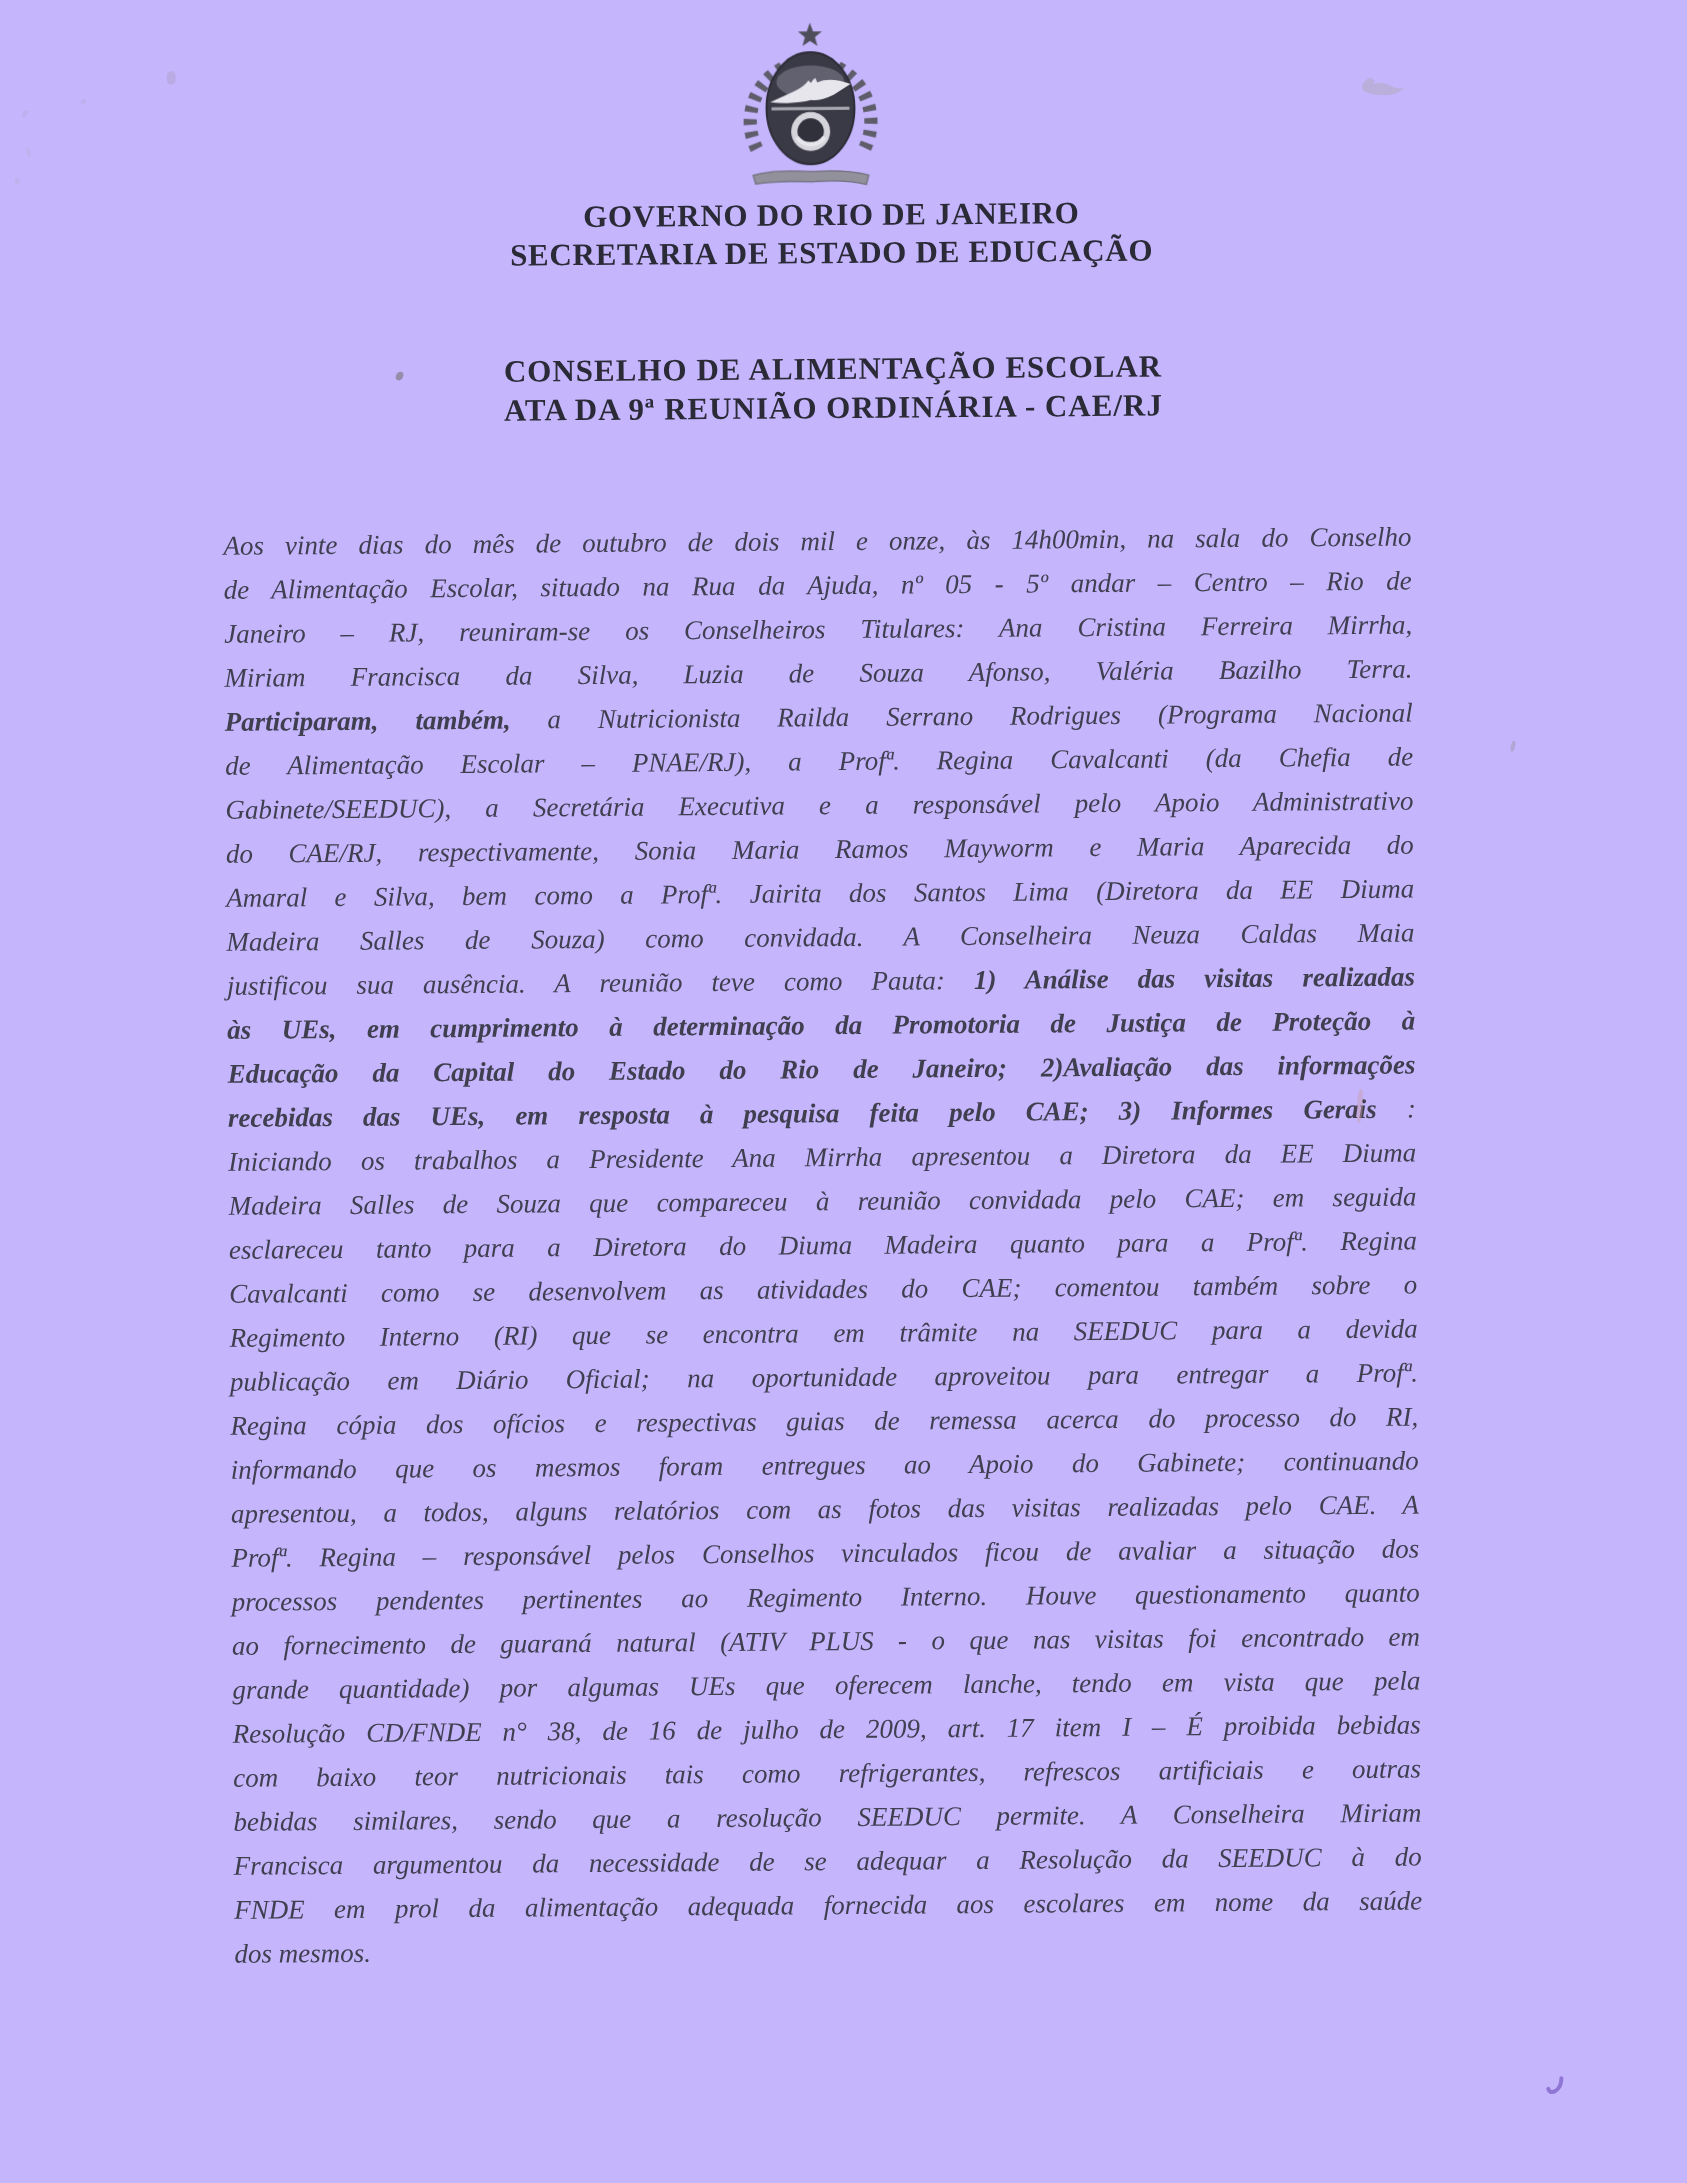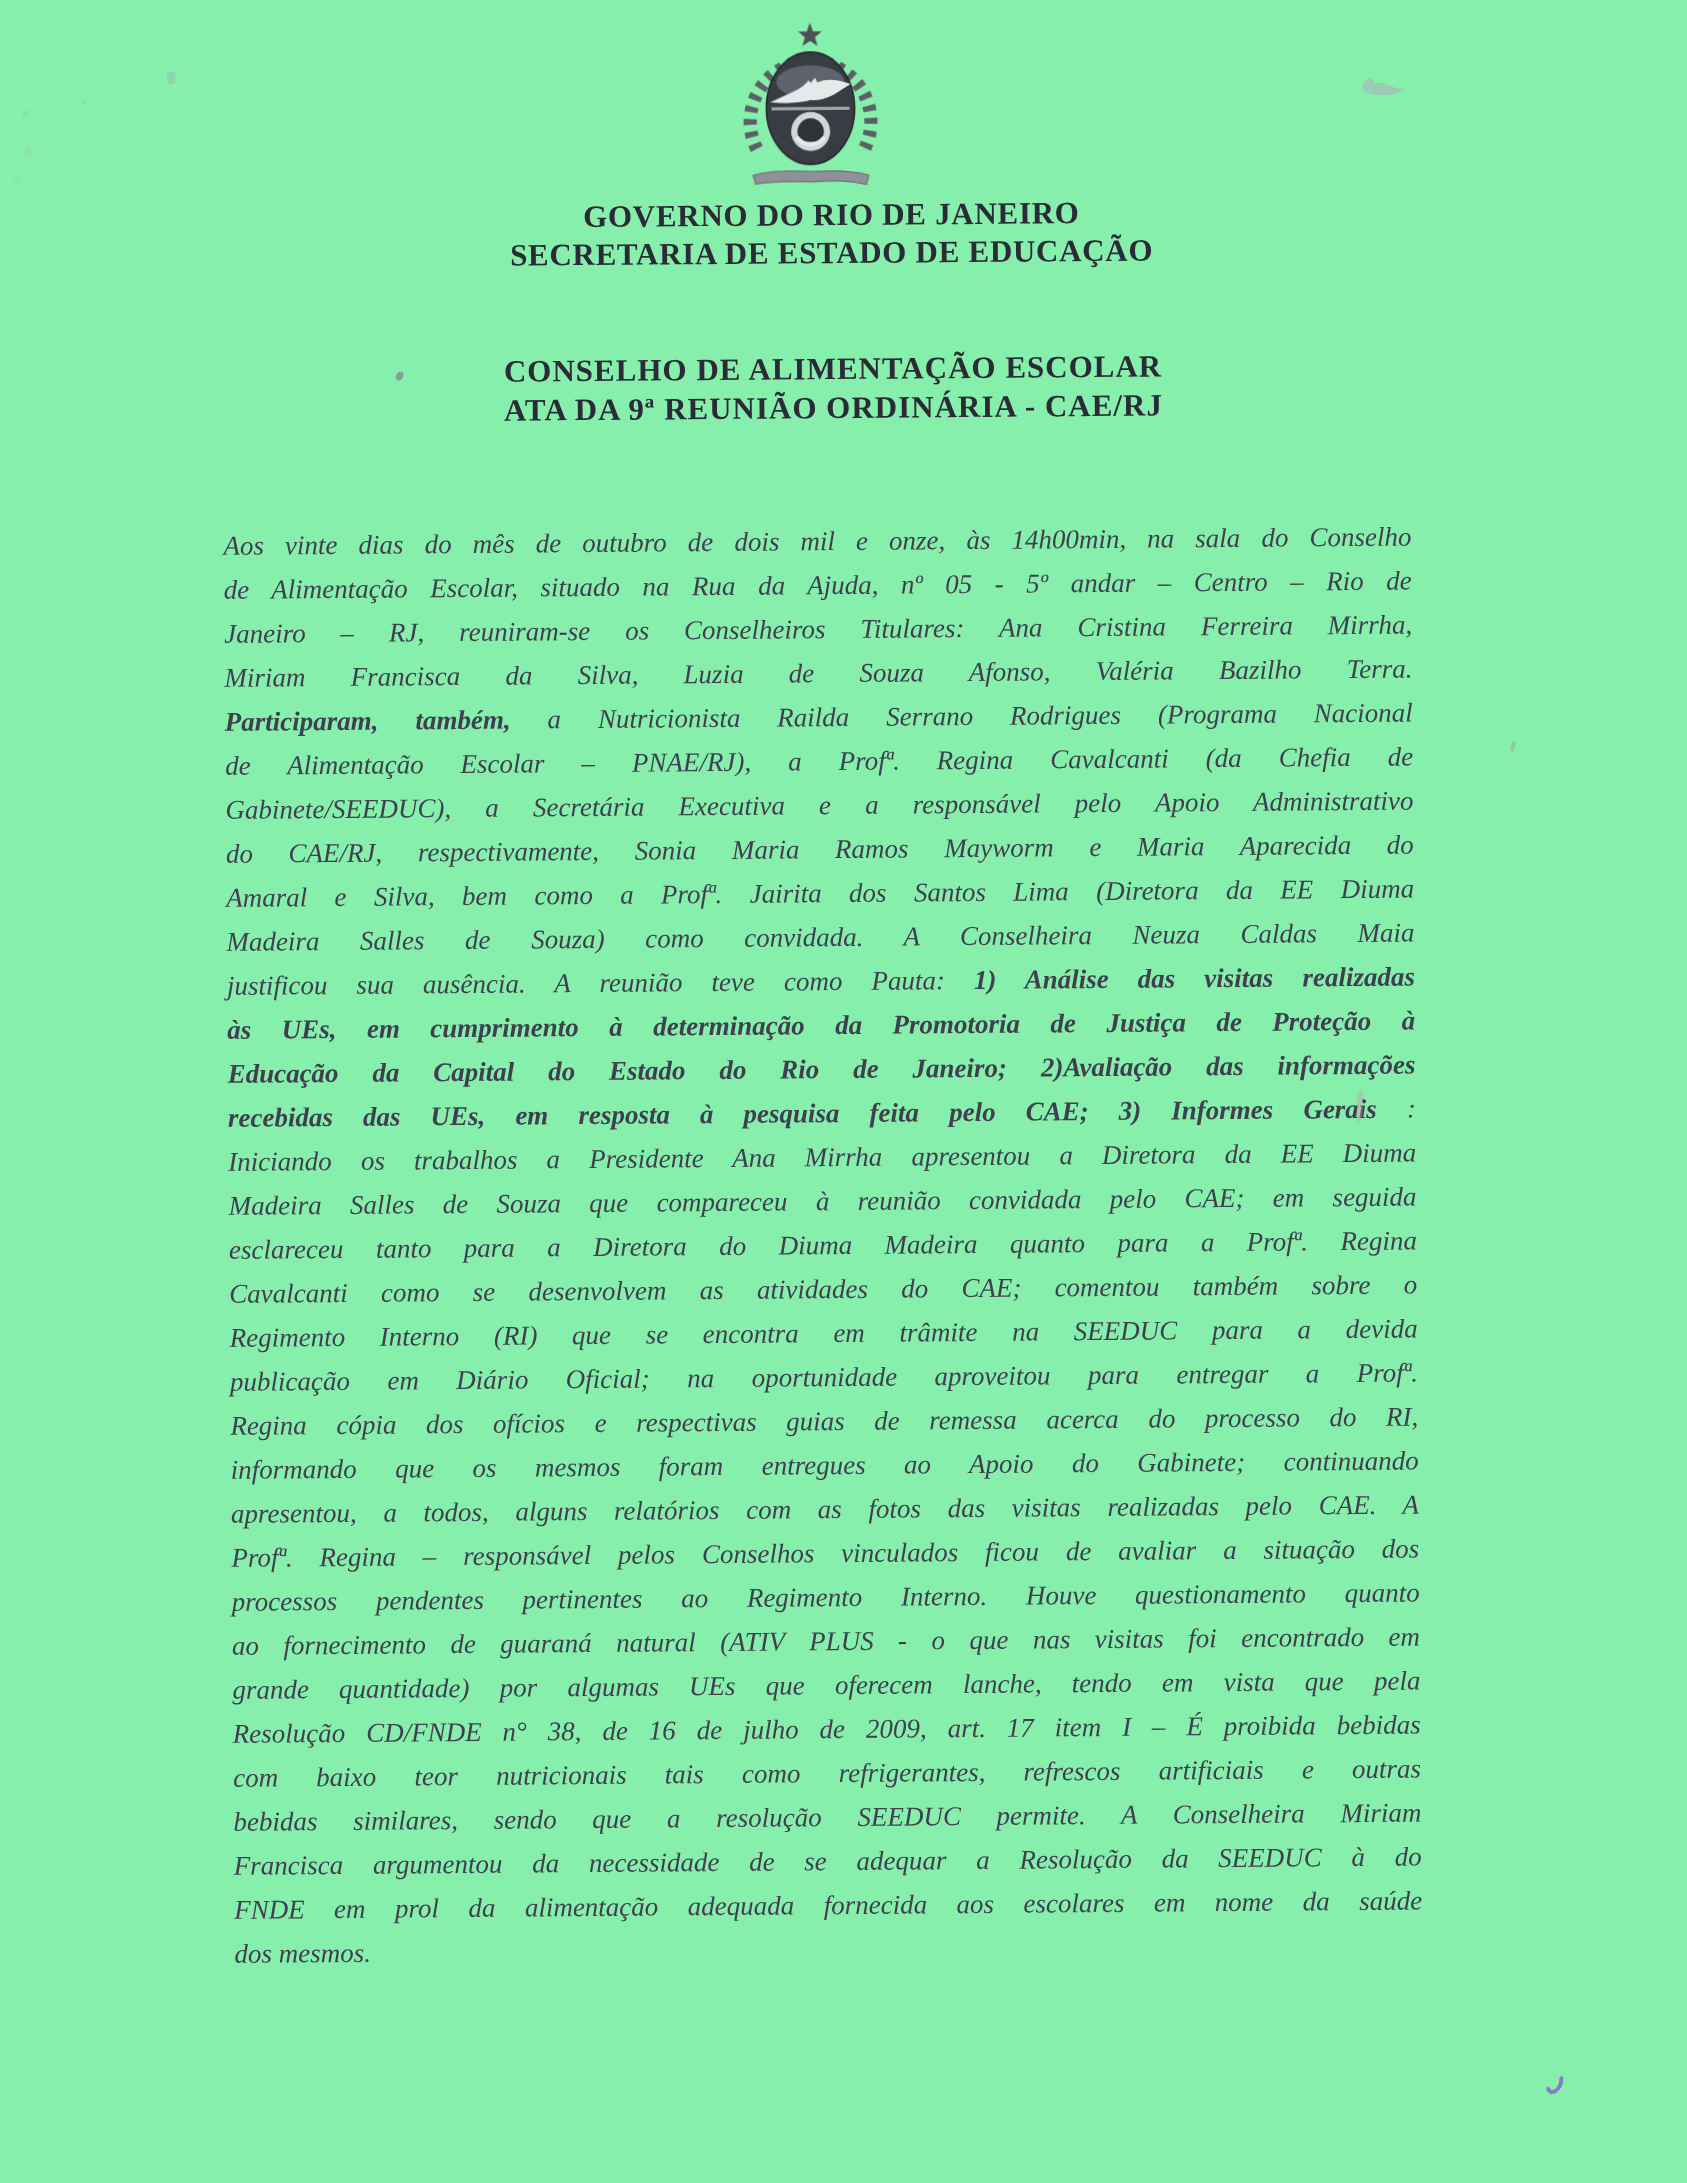--- a/index.html
+++ b/index.html
@@ -1,19 +1,19 @@
 <!DOCTYPE html>
 <html style="font-size:10.6px"><head>
 <meta charset="utf-8">
 <style>
   html,body { margin:0; padding:0; background:#e8e8e8; }
   .page {
     position:relative;
     width:1687px; height:2183px;
-    background:#86efac;
+    background:#c4b5fd;
     overflow:hidden;
     font-family:"Liberation Serif", serif;
   }
   .inner { position:absolute; inset:0; transform:rotate(-0.45deg); transform-origin:50% 40%; }
 
   
   .seal { position:absolute; left:738px; top:20px; width:157px; height:176px; filter:blur(0.5px); opacity:0.96; }
 
   
   .org-block {

